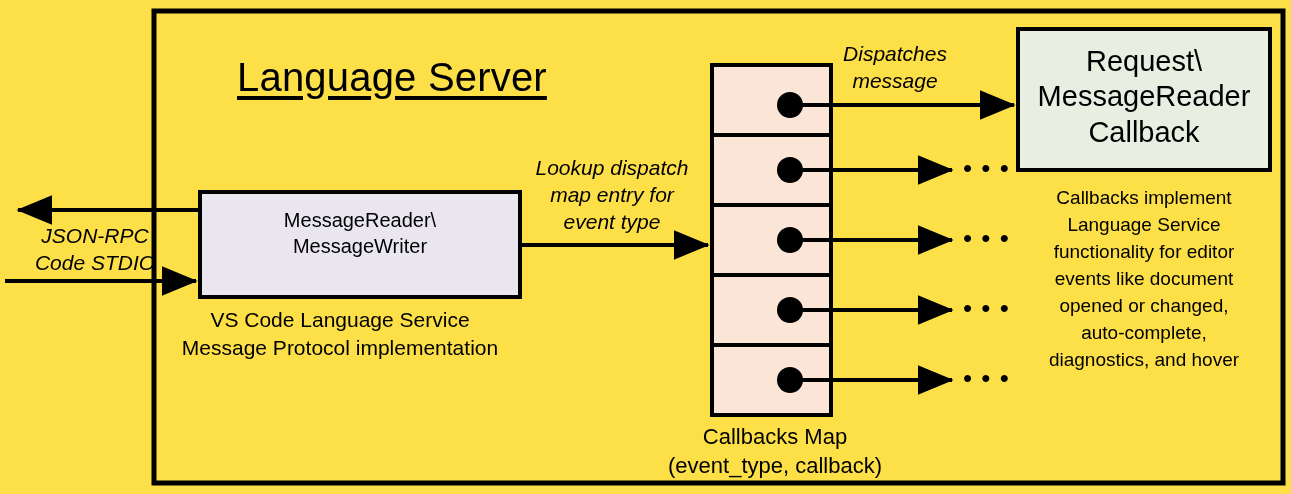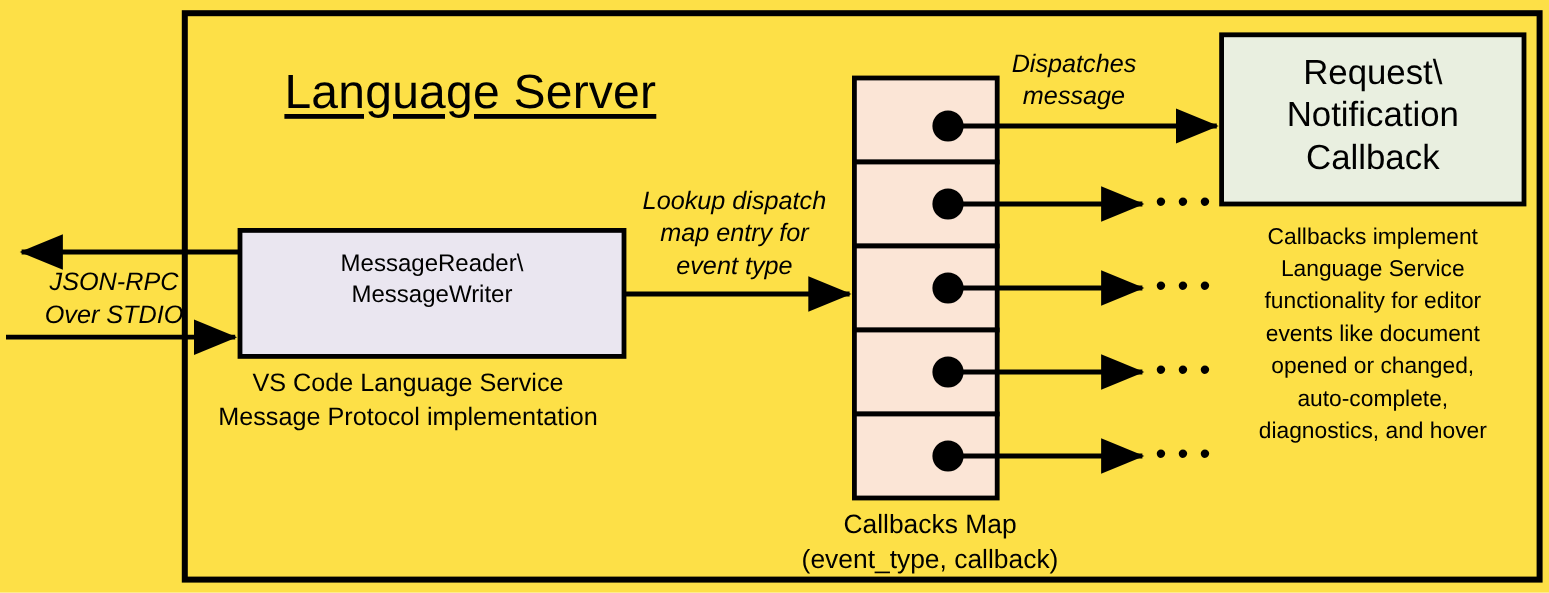--- a/index.html
+++ b/index.html
@@ -83,40 +83,40 @@
     <line class="conn" x1="790" y1="240" x2="952" y2="240" marker-end="url(#ah)"></line>
     <line class="conn" x1="790" y1="310" x2="952" y2="310" marker-end="url(#ah)"></line>
     <line class="conn" x1="790" y1="380" x2="952" y2="380" marker-end="url(#ah)"></line>
 
     <rect class="box" x="1018" y="29" width="252" height="141" fill="#E9EFE0"></rect>
   </svg>
 
   <div class="lbl t-title" style="left:237px;top:56px;">Language Server</div>
 
   <div class="lbl t-italic ctr" style="left:95px;top:223px;width:170px;">JSON-RPC
-Over STDIO</div>
+Code STDIO</div>
 
   <div class="lbl t-boxmain ctr" style="left:360px;top:208px;width:310px;">MessageReader\
 MessageWriter</div>
 
   <div class="lbl t-cap ctr" style="left:340px;top:306px;width:360px;">VS Code Language Service
 Message Protocol implementation</div>
 
   <div class="lbl t-italic ctr" style="left:612px;top:155px;width:200px;">Lookup dispatch
 map entry for
 event type</div>
 
   <div class="lbl t-italic ctr" style="left:895px;top:41px;width:180px;">Dispatches
 message</div>
 
   <div class="lbl t-mapcap ctr" style="left:775px;top:422px;width:290px;">Callbacks Map
 (event_type, callback)</div>
 
   <div class="lbl t-boxgreen ctr" style="left:1144px;top:44px;width:244px;">Request\
-Notification
+MessageReader
 Callback</div>
 
   <div class="lbl t-side ctr" style="left:1144px;top:185px;width:252px;">Callbacks implement
 Language Service
 functionality for editor
 events like document
 opened or changed,
 auto-complete,
 diagnostics, and hover</div>
 

